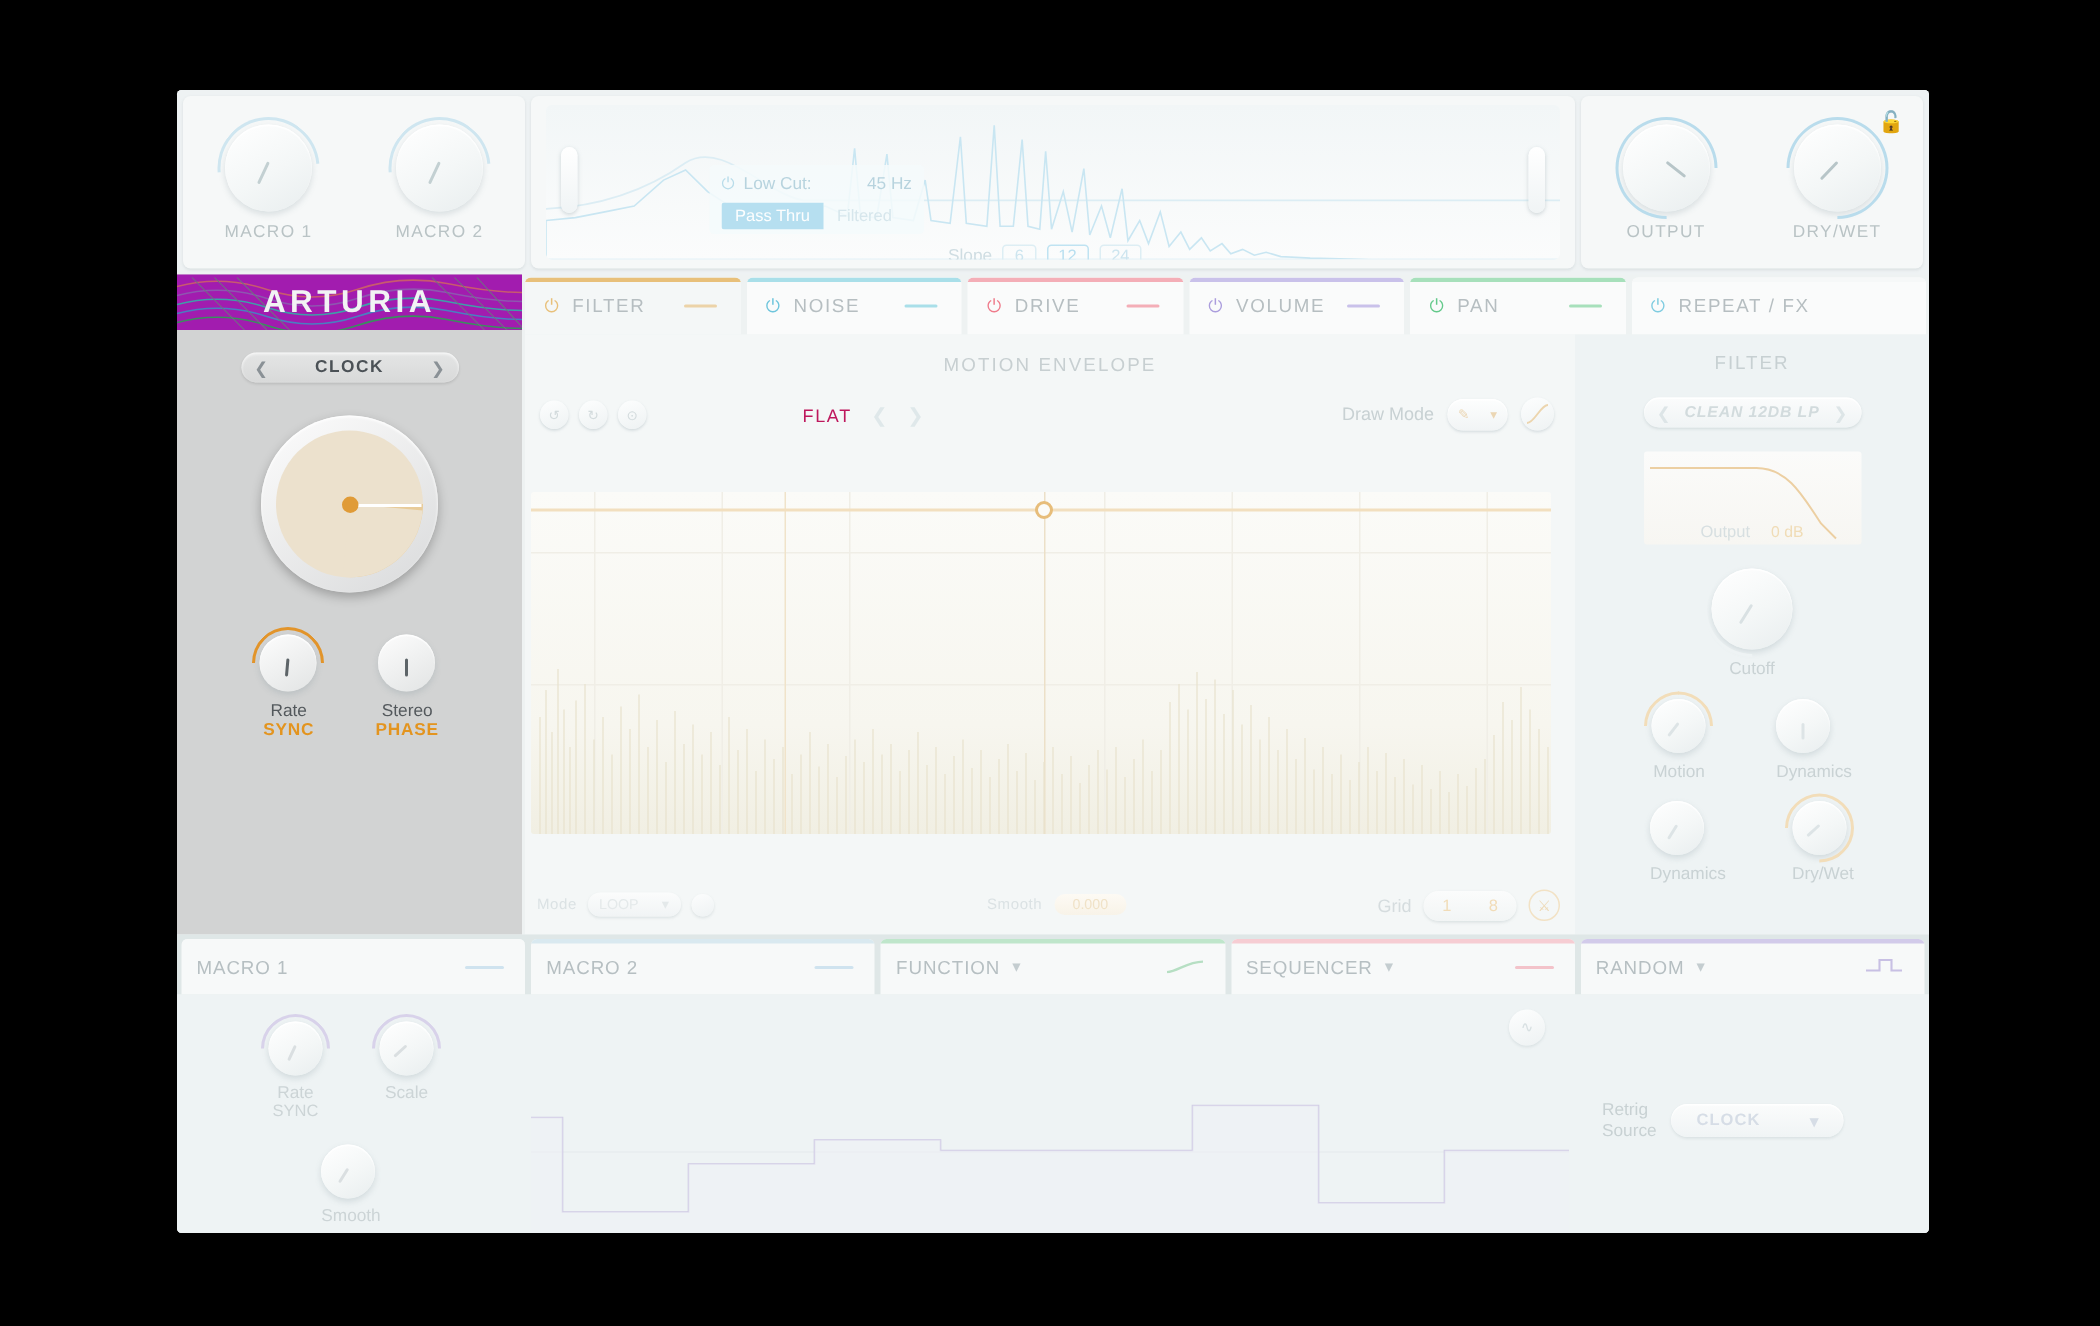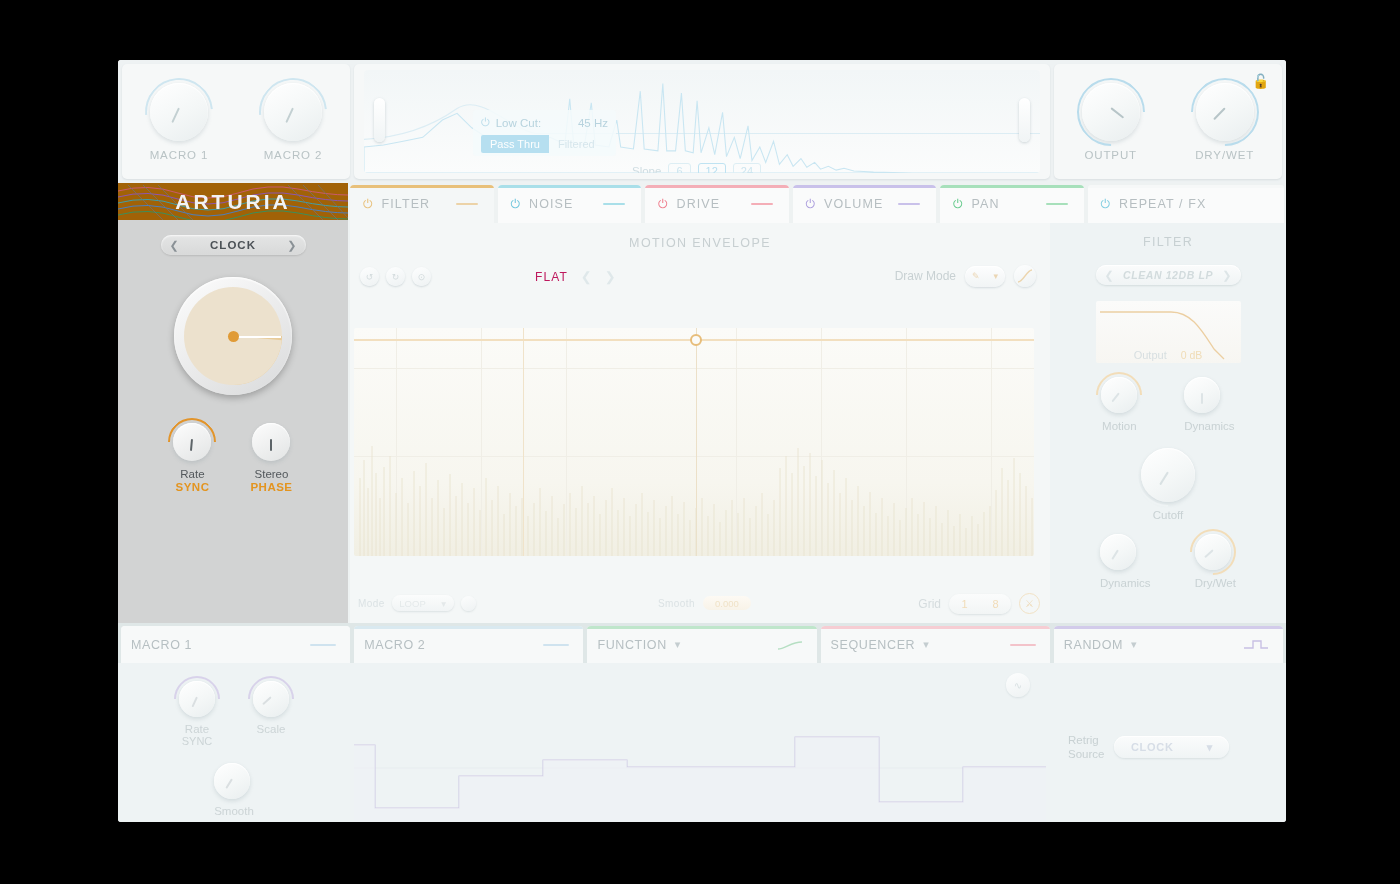--- a/index.html
+++ b/index.html
@@ -96,21 +96,21 @@
   .slope-chip.sel { color:#b8dff0; border-color:#bfe3f2; }
 
   .lock-icon { position:absolute; right:12px; top:9px; color:#58636a; font-size:14px; }
 
   
   .sidebar {
     position:absolute; left:0; top:123px; width:230px; height:440px;
     background:#d2d3d3;
   }
   .logo {
-    height:37px; background:#a16207; position:relative; overflow:hidden;
+    height:37px; background:#a21caf; position:relative; overflow:hidden;
     display:flex; align-items:center; justify-content:center;
   }
   .logo svg { position:absolute; inset:0; }
   .logo span {
     position:relative; color:#f2f3f4; font-size:21px; font-weight:bold;
     letter-spacing:3px; font-family:"Liberation Sans", sans-serif;
   }
   .sb-tabs { display:flex; height:30px; }
   .sb-tab {
     flex:1; display:flex; align-items:center; justify-content:center;
@@ -578,42 +578,42 @@
     <div class="rp-graph">
       <svg width="145" height="62" viewBox="0 0 145 62">
         <path d="M4,11 L75,11 C95,11 105,28 118,48 L128,58" fill="none" stroke="#eccfa2" stroke-width="1.3"></path>
       </svg>
       <div class="rp-out">
         <span class="o1">Output</span>
         <span class="o2">0 dB</span>
       </div>
     </div>
 
+    <div style="margin-top:16px">
+      <div class="knob k58">
+        <div class="arc" style="border-color:transparent transparent #eef3f4 #eef3f4; transform:rotate(45deg)"></div>
+        <div class="pointer" style="transform:translateX(-50%) rotate(212deg);"></div>
+      </div>
+      <div class="rp-lbl">Cutoff</div>
+    </div>
+
     <div style="display:flex;justify-content:space-around;padding:0 28px;margin-top:14px">
       <div>
         <div class="knob k38b">
           <div class="arc" style="border-color:#f2ddb9 transparent transparent #f2ddb9; transform:rotate(45deg)"></div>
           <div class="pointer" style="transform:translateX(-50%) rotate(218deg);"></div>
         </div>
         <div class="rp-lbl">Motion</div>
       </div>
       <div>
         <div class="knob k38b">
           <div class="pointer" style="transform:translateX(-50%) rotate(180deg);"></div>
         </div>
         <div class="rp-lbl">Dynamics</div>
       </div>
-    </div>
-
-    <div style="margin-top:16px">
-      <div class="knob k58">
-        <div class="arc" style="border-color:transparent transparent #eef3f4 #eef3f4; transform:rotate(45deg)"></div>
-        <div class="pointer" style="transform:translateX(-50%) rotate(212deg);"></div>
-      </div>
-      <div class="rp-lbl">Cutoff</div>
     </div>
 
     <div style="display:flex;justify-content:space-around;padding:0 28px;margin-top:13px">
       <div>
         <div class="knob k38b">
           <div class="pointer" style="transform:translateX(-50%) rotate(212deg);"></div>
         </div>
         <div class="rp-lbl">Dynamics</div>
       </div>
       <div>

